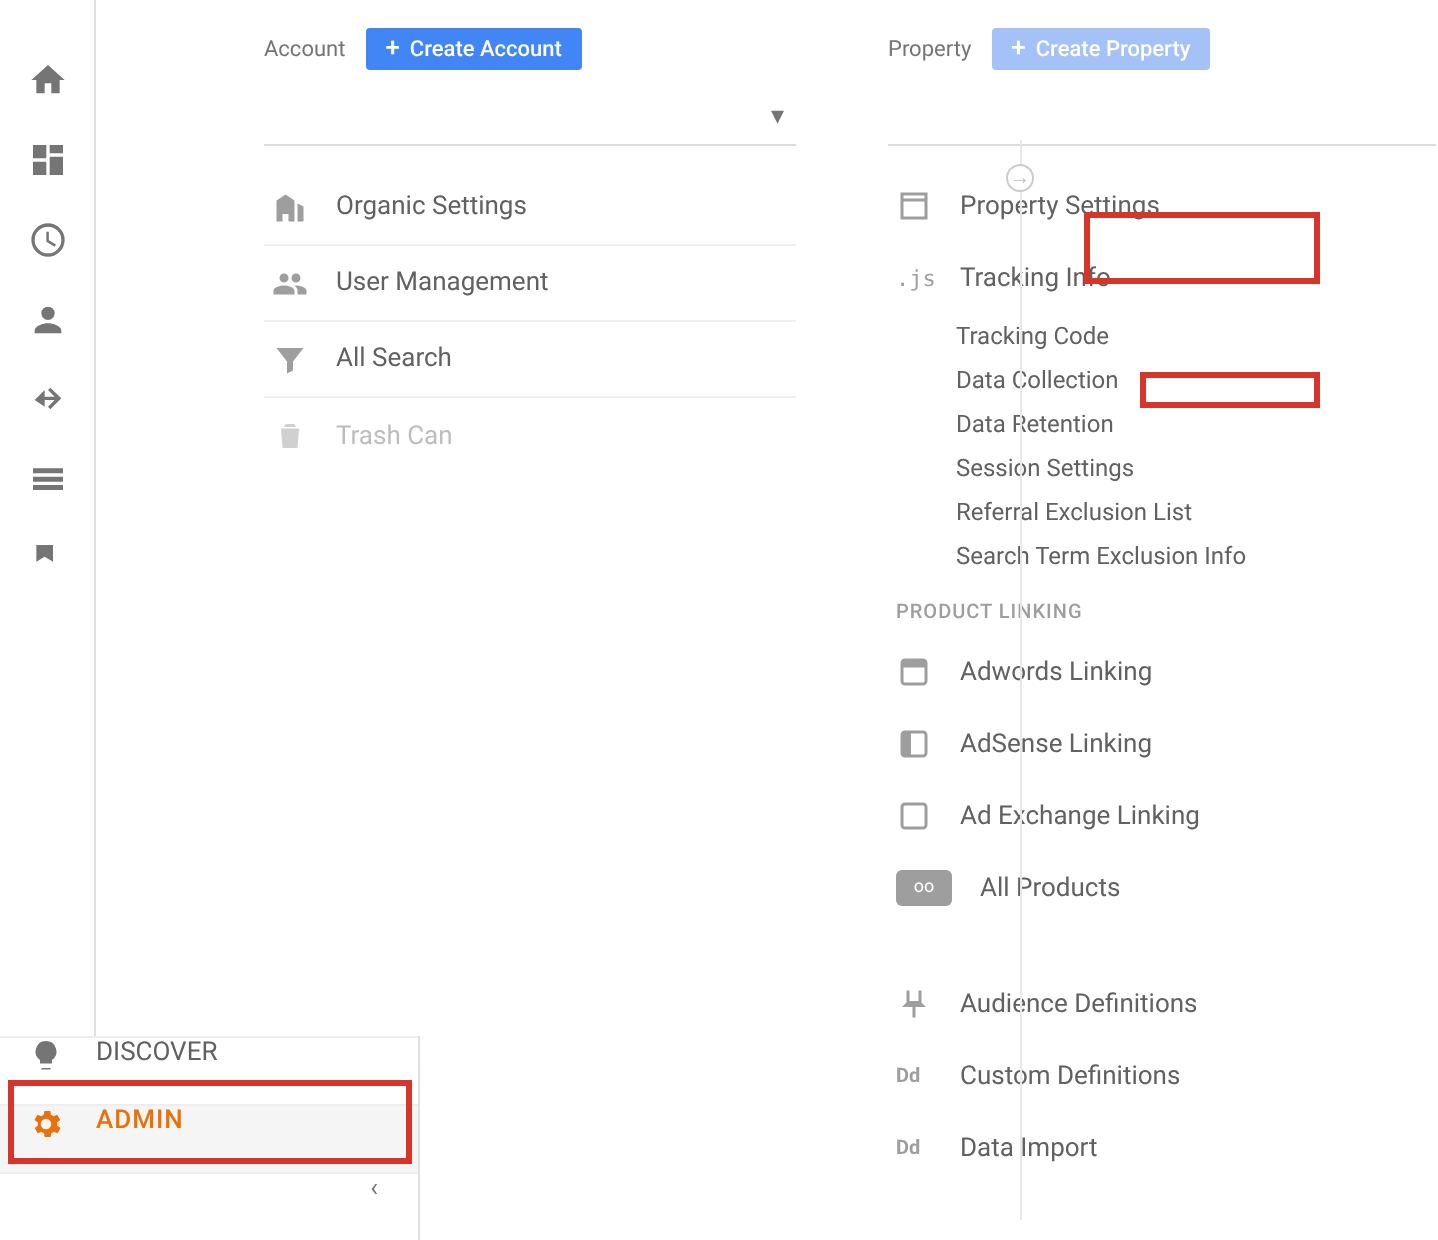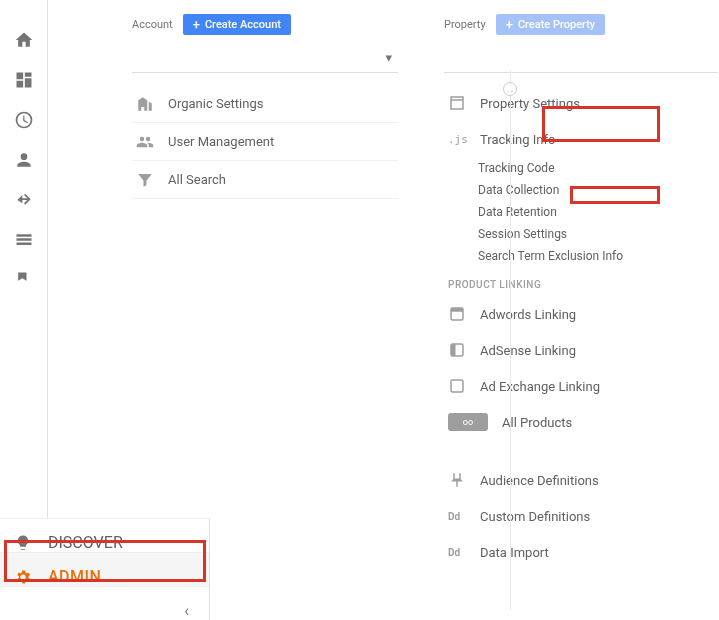--- a/index.html
+++ b/index.html
@@ -39,23 +39,23 @@
       position: absolute;
       left: 0;
       bottom: 0;
       width: 210px;
       background: #fff;
       border-right: 1px solid #e0e0e0;
     }
     .discover-row, .admin-row, .collapse-row {
       height: 34px;
       display: flex;
-      align-items: flex-end;
+      align-items: flex-start;
       padding-left: 14px;
-      font-size: 16px;
+      font-size: 13px;
       color: #616161;
       cursor: pointer;
       border-top: 1px solid #eee;
     }
     .discover-row svg, .admin-row svg { width: 18px; height: 18px; margin-right: 16px; }
     .discover-row svg { fill: #757575; }
     .admin-row {
       background: #f5f5f5;
       color: #e8710a;
       font-weight: 500;
@@ -204,21 +204,21 @@
       width:18px;
       display:inline-block;
     }
     .oo-badge {
       font-size: 9px;
       background:#9e9e9e;
       color:#fff;
       border-radius:3px;
       padding:4px 2px;
       display:inline-flex;
-      width:40px;
+      width:28px;
       justify-content:center;
     }
   </style>
 </head>
 <body>
 
 <div class="left-rail">
   <div class="rail-icon">
       <svg viewBox="0 0 24 24">
         <path d="M10 20v-6h4v6h5v-8h3L12 3 2 12h3v8z"></path>
@@ -299,20 +299,26 @@
           <path d="M16 11a3 3 0 100-6 3 3 0 000 6zM8 11a3 3 0 100-6 3 3 0 000 6zm0 2c-2.3 0-7 1.2-7 3.5V19h14v-2.5C15 14.2 10.3 13 8 13zm8 0c-.3 0-.6 0-1 .1 1.2.9 2 2 2 3.4V19h6v-2.5c0-2.3-4.7-3.5-7-3.5z"></path>
         </svg>
       <span class="lbl">User Management</span>
     </div>
     <div class="menu-item">
       <svg viewBox="0 0 24 24">
           <path d="M3 4h18l-7 9v6l-4 2v-8z"></path>
         </svg>
       <span class="lbl">All Search</span>
     </div>
+    <div class="menu-item disabled" style="border-bottom:none;">
+      <svg viewBox="0 0 24 24">
+          <path d="M6 7h12l-1 13H7zM9 4h6l1 2H8z"></path>
+        </svg>
+      <span class="lbl">Trash Can</span>
+    </div>
   </div>
 
   <div class="col property-col">
     <div class="col-header">
       <span class="col-header-label">Property</span>
       <div class="btn disabled">
         <span class="plus">+</span>
         <span>Create Property</span>
       </div>
     </div>
@@ -327,20 +333,21 @@
     <div class="menu-item">
       <span class="js-badge">.js</span>
       <span class="lbl">Tracking Info</span>
     </div>
 
     <div class="sub-list">
       <div class="sub-item">Tracking Code</div>
       <div class="sub-item">Data Collection</div>
       <div class="sub-item">Data Retention</div>
       <div class="sub-item">Session Settings</div>
+      <div class="sub-item">Referral Exclusion List</div>
       <div class="sub-item">Search Term Exclusion Info</div>
     </div>
 
     <div class="section-header">PRODUCT LINKING</div>
     <div class="menu-item">
       <svg viewBox="0 0 24 24">
           <rect x="4" y="4" width="16" height="16" rx="2" fill="none" stroke="#9e9e9e" stroke-width="2"></rect>
           <rect x="4" y="4" width="16" height="5" fill="#9e9e9e"></rect>
         </svg>
       <span class="lbl">Adwords Linking</span>

